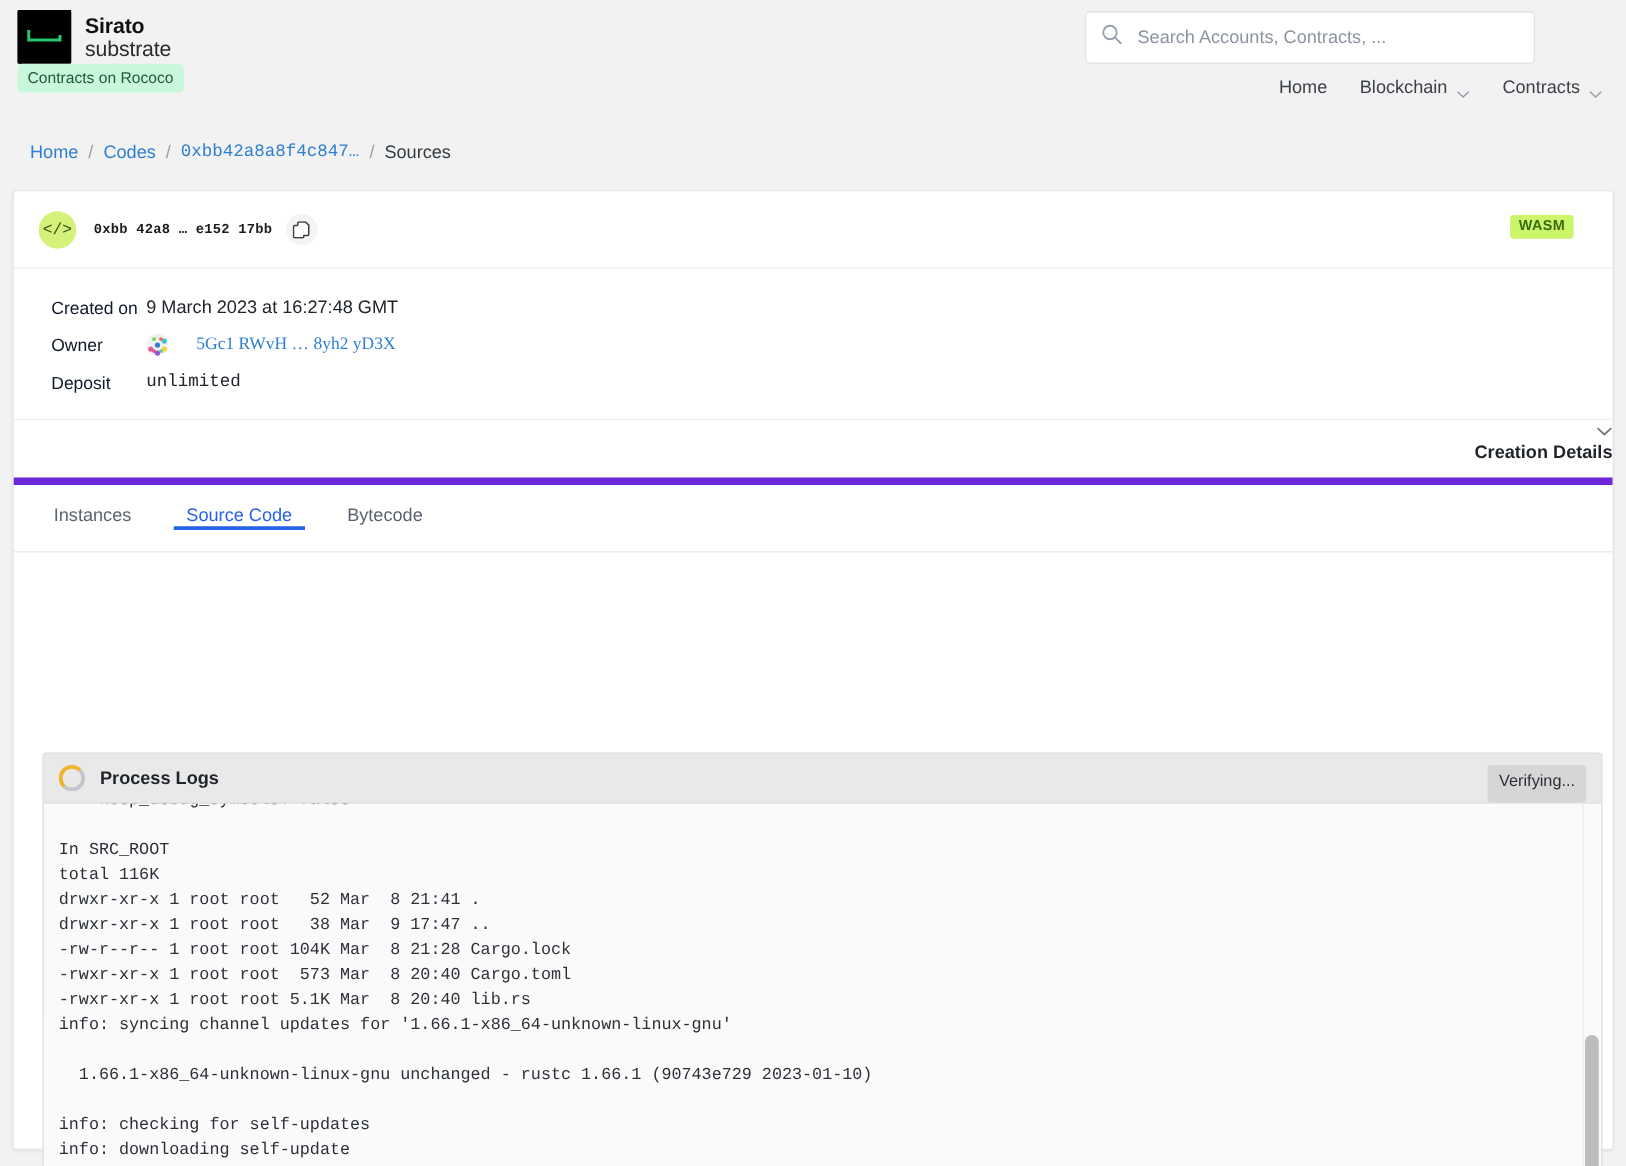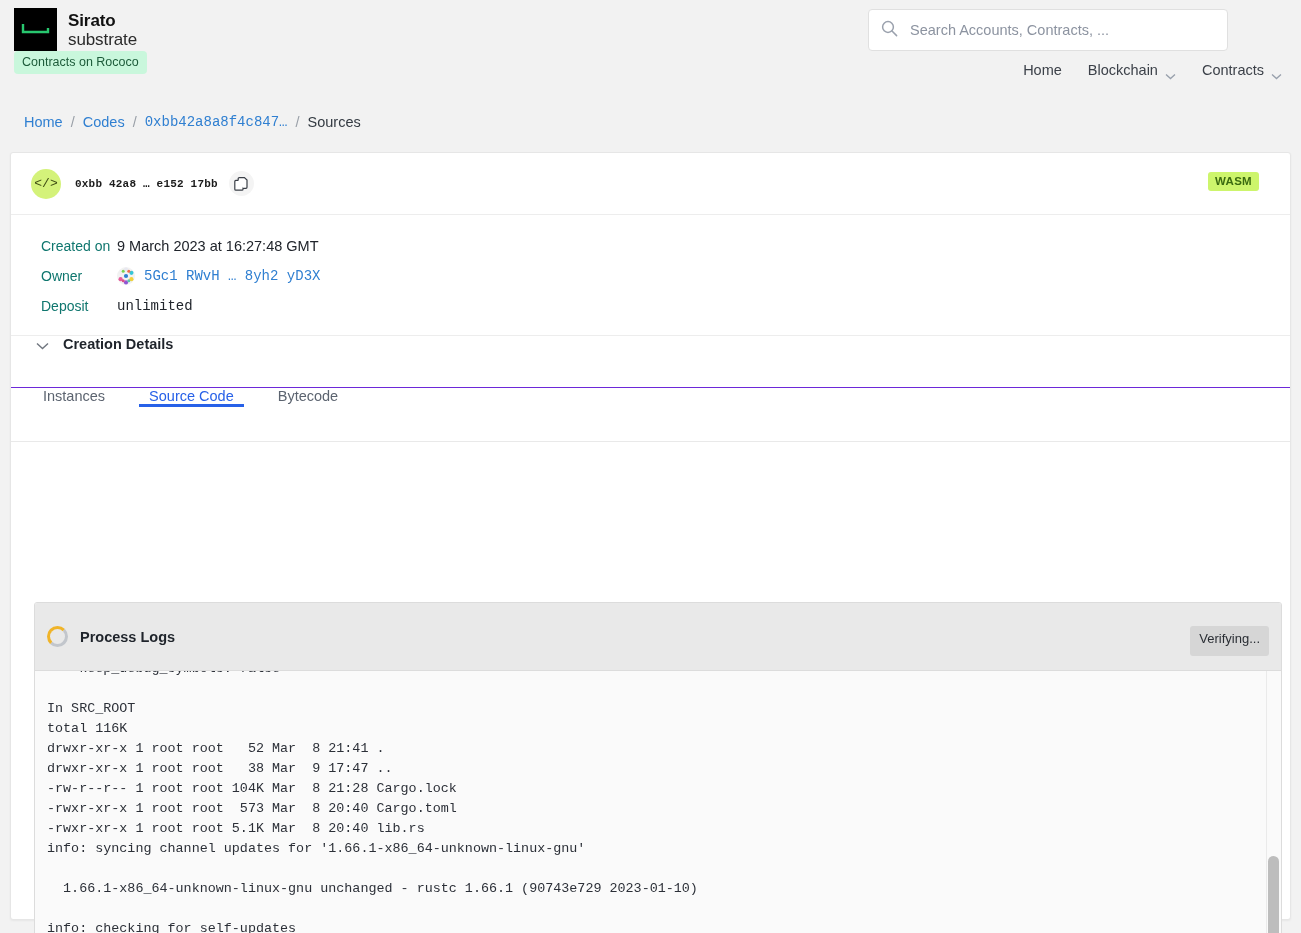--- a/index.html
+++ b/index.html
@@ -92,59 +92,59 @@
   .wasm-badge {
     position: absolute; right: 31px; top: 19px;
     background: #cdf56c; color: #3b6b10; font-size: 11.5px; font-weight: bold;
     padding: 3px 7px 4px 7px; border-radius: 3px; letter-spacing: 0.3px;
   }
 
   
   .meta { padding: 16px 0 14px 0; border-bottom: 1px solid #ededed; }
   .meta-row { display: flex; align-items: center; height: 30px; }
   .meta-label {
-    width: 106px; padding-left: 30px; color: #0f766e; font-size: 14px; flex: none;
+    width: 106px; padding-left: 30px; color: #0f172a; font-size: 14px; flex: none;
   }
   .meta-value { font-size: 14.5px; color: #20242b; display: flex; align-items: center; }
   .mono-val { font-family: "Liberation Mono", monospace; font-size: 14px; color: #20242b; }
-  .owner-link { color: #2f7fd1; font-family: Liberation Mono, monospace; font-size: 14px; margin-left: 9px; cursor: pointer; }
+  .owner-link { color: #2f7fd1; font-family: Liberation Serif, serif; font-size: 14px; margin-left: 22px; cursor: pointer; }
   .identicon { width: 18px; height: 18px; border-radius: 50%; flex: none; }
 
   
   .creation {
-    height: 52px; display: flex; align-items: flex-start; padding-left: 25px;
-    border-bottom: 1px solid #6d28d9; cursor: pointer;
+    height: 52px; display: flex; align-items: flex-end; padding-left: 25px;
+    border-bottom: 6px solid #6d28d9; cursor: pointer; flex-direction: column;
   }
   .creation-title { margin-left: 14px; font-size: 14.5px; font-weight: bold; color: #1f242b; }
 
   
-  .tabs { height: 54px; display: flex; align-items: flex-start; padding-left: 22px; border-bottom: 1px solid #e9e9e9; }
+  .tabs { height: 54px; display: flex; align-items: center; padding-left: 22px; border-bottom: 1px solid #e9e9e9; }
   .tab {
     display: flex; align-items: center; padding: 0 10px; margin-right: 24px;
     font-size: 14.5px; color: #5c6470; cursor: pointer; border-bottom: 3px solid transparent;
   }
   .tab.active { color: #2761e8; border-bottom-color: #2761e8; font-weight: normal; }
 
   
   .logwrap {
     position: absolute; left: 23px; top: 449px; width: 1248px; height: 438px;
     border: 1px solid #dcdcdc; border-radius: 3px; overflow: hidden; background: #fafafa;
   }
   .log-head {
-    height: 68px; background: #e9e9e9; border-bottom: 1px solid #dcdcdc;
+    height: 40px; background: #e9e9e9; border-bottom: 1px solid #dcdcdc;
     display: flex; align-items: center; padding: 0 12px 0 12px; position: relative;
   }
   .spinner {
     width: 21px; height: 21px; border-radius: 50%;
     border: 3px solid #c2c6cc; border-top-color: #f0b429; border-left-color: #f0b429;
     flex: none;
   }
   .log-title { margin-left: 12px; font-size: 14.5px; font-weight: bold; color: #1f242b; }
   .verifying {
-    position: absolute; right: 12px; top: 23px;
+    position: absolute; right: 12px; top: 9px;
     background: #d6d6d6; color: #2a2e34; font-size: 13px;
     padding: 5px 9px 10px 9px; border-radius: 3px;
   }
   .log-body {
     position: relative; height: 387px; background: #fafafa; overflow: hidden;
   }
   .log-pre {
     position: absolute; left: 12px; top: -12px; right: 30px;
     font-family: "Liberation Mono", monospace; font-size: 13.4px; line-height: 20px;
     color: #2c3038; white-space: pre; margin: 0;

